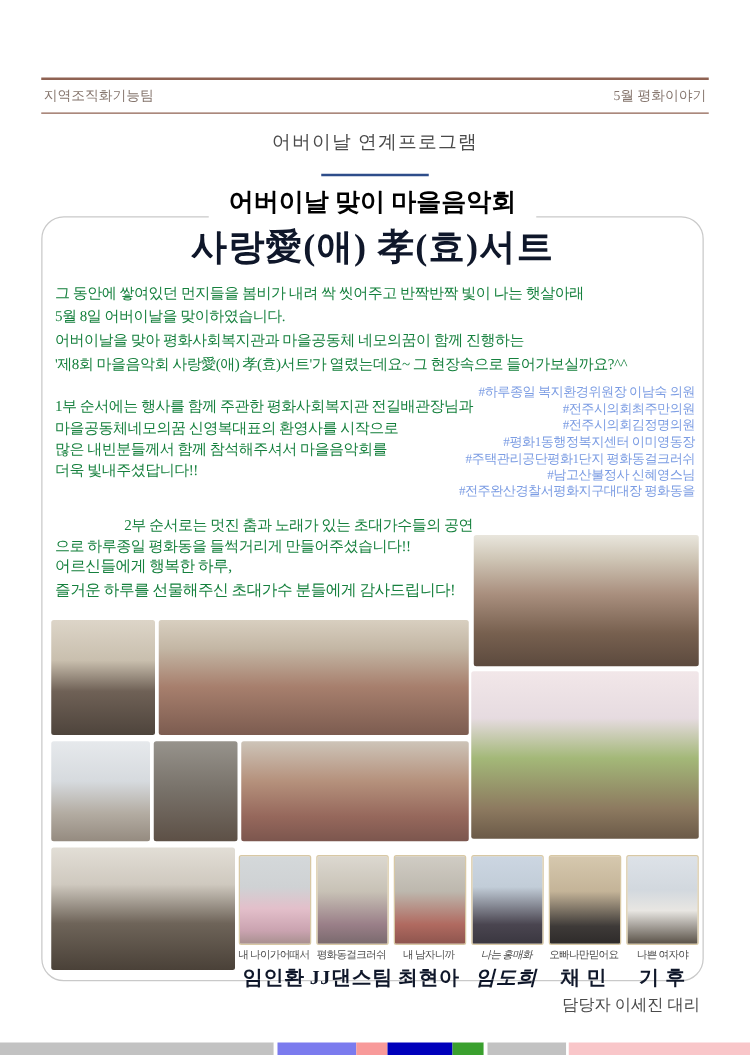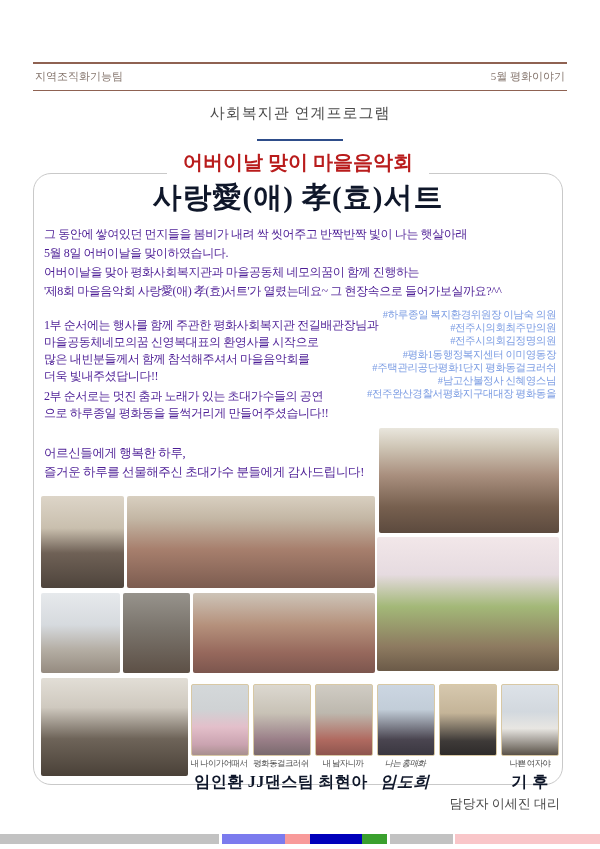--- a/index.html
+++ b/index.html
@@ -14,29 +14,29 @@
 
   .program-label{position:absolute;left:0;right:0;top:104px;text-align:center;
                  font-size:15px;color:#4a4a4a;letter-spacing:1px;}
   .title-underline{position:absolute;left:50%;margin-left:-43px;top:139px;width:86px;height:2px;background:#2e4d8a;}
 
   
   .card{position:absolute;left:33px;top:173px;width:530px;height:612px;
         border:1.5px solid #c9c9c9;border-radius:18px;box-sizing:border-box;}
   .legend{position:absolute;top:-25px;left:0;right:0;text-align:center;}
   .legend span{display:inline-block;background:#ffffff;padding:0 16px;
-               font-size:20px;font-weight:700;color:#b91c1c;line-height:26px;letter-spacing:0px;}
+               font-size:20px;font-weight:700;color:#000000;line-height:26px;letter-spacing:0px;}
   .big-title{margin-top:4px;text-align:center;font-size:29px;font-weight:700;
              color:#0f172a;letter-spacing:1px;}
 
   .tline{white-space:nowrap;}
-  .para{position:absolute;font-size:12px;letter-spacing:-0.4px;color:#4c1d95;}
+  .para{position:absolute;font-size:12px;letter-spacing:-0.4px;color:#15803d;}
   .p1{left:10px;top:51px;line-height:19px;}
   .p2{left:10px;top:143px;line-height:17px;}
-  .p2 .break{margin-top:3px;}
+  .p2 .break{margin-top:27px;text-align:right;}
   .p3{left:10px;top:270px;line-height:19px;font-size:12.5px;}
 
   .hashtags{position:absolute;right:6px;top:134px;text-align:right;
             font-size:10.5px;line-height:13.2px;color:#7b9ce3;letter-spacing:-0.4px;}
 
   
   .collage{position:absolute;left:7px;top:250px;width:495px;height:358px;}
   .ph{position:absolute;border-radius:2px;}
   .ph.small{border:1px solid #d8c8a4;box-sizing:border-box;}
   #phR1{left:338px;top:4px;width:180px;height:105px;
@@ -87,21 +87,21 @@
 </head>
 <body>
 
 <div class="page">
 
   <div class="masthead">
     <span>지역조직화기능팀</span>
     <span>5월 평화이야기</span>
   </div>
 
-  <div class="program-label">사회복지관 연계프로그램</div>
+  <div class="program-label">어버이날 연계프로그램</div>
   <div class="title-underline"></div>
 
   <div class="card">
     <div class="legend">
       <span>어버이날 맞이 마을음악회</span>
     </div>
     <div class="big-title">사랑愛(애) 孝(효)서트</div>
 
     <div class="para p1">
       <div class="tline">그 동안에 쌓여있던 먼지들을 봄비가 내려 싹 씻어주고 반짝반짝 빛이 나는 햇살아래</div>
@@ -159,20 +159,24 @@
         <div class="name">JJ댄스팀</div>
       </div>
       <div class="cap" id="cap3">
         <div class="song">내 남자니까</div>
         <div class="name">최현아</div>
       </div>
       <div class="cap" id="cap4">
         <div class="song">나는 홍매화</div>
         <div class="name">임도희</div>
       </div>
+      <div class="cap" id="cap5">
+        <div class="song">오빠나만믿어요</div>
+        <div class="name">채 민</div>
+      </div>
       <div class="cap" id="cap6">
         <div class="song">나쁜 여자야</div>
         <div class="name">기 후</div>
       </div>
     </div>
   </div>
 
   <div class="manager">담당자 이세진 대리</div>
 
   <div class="footer-bar">

